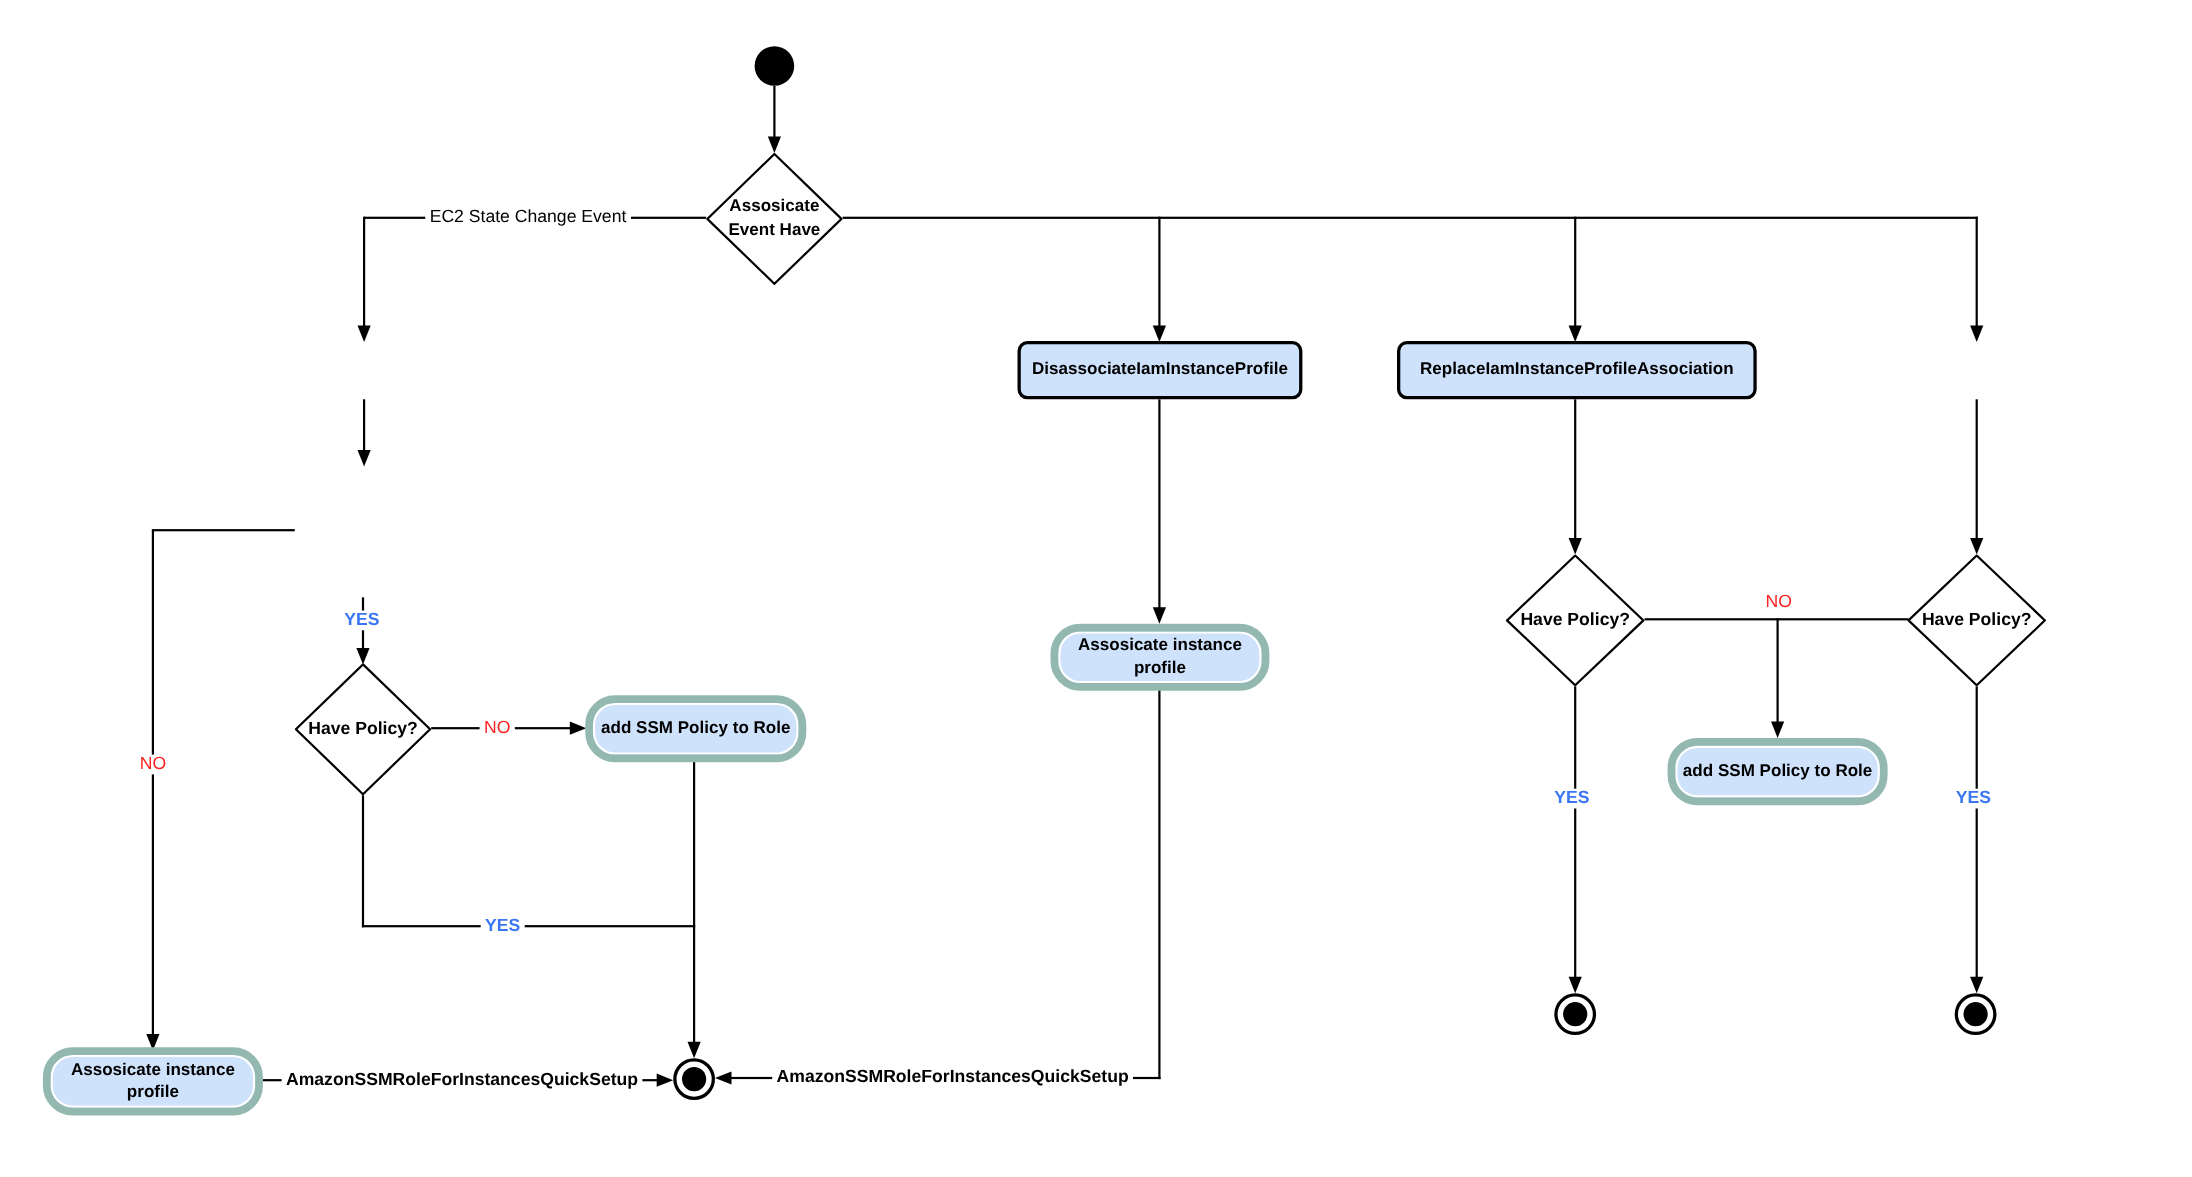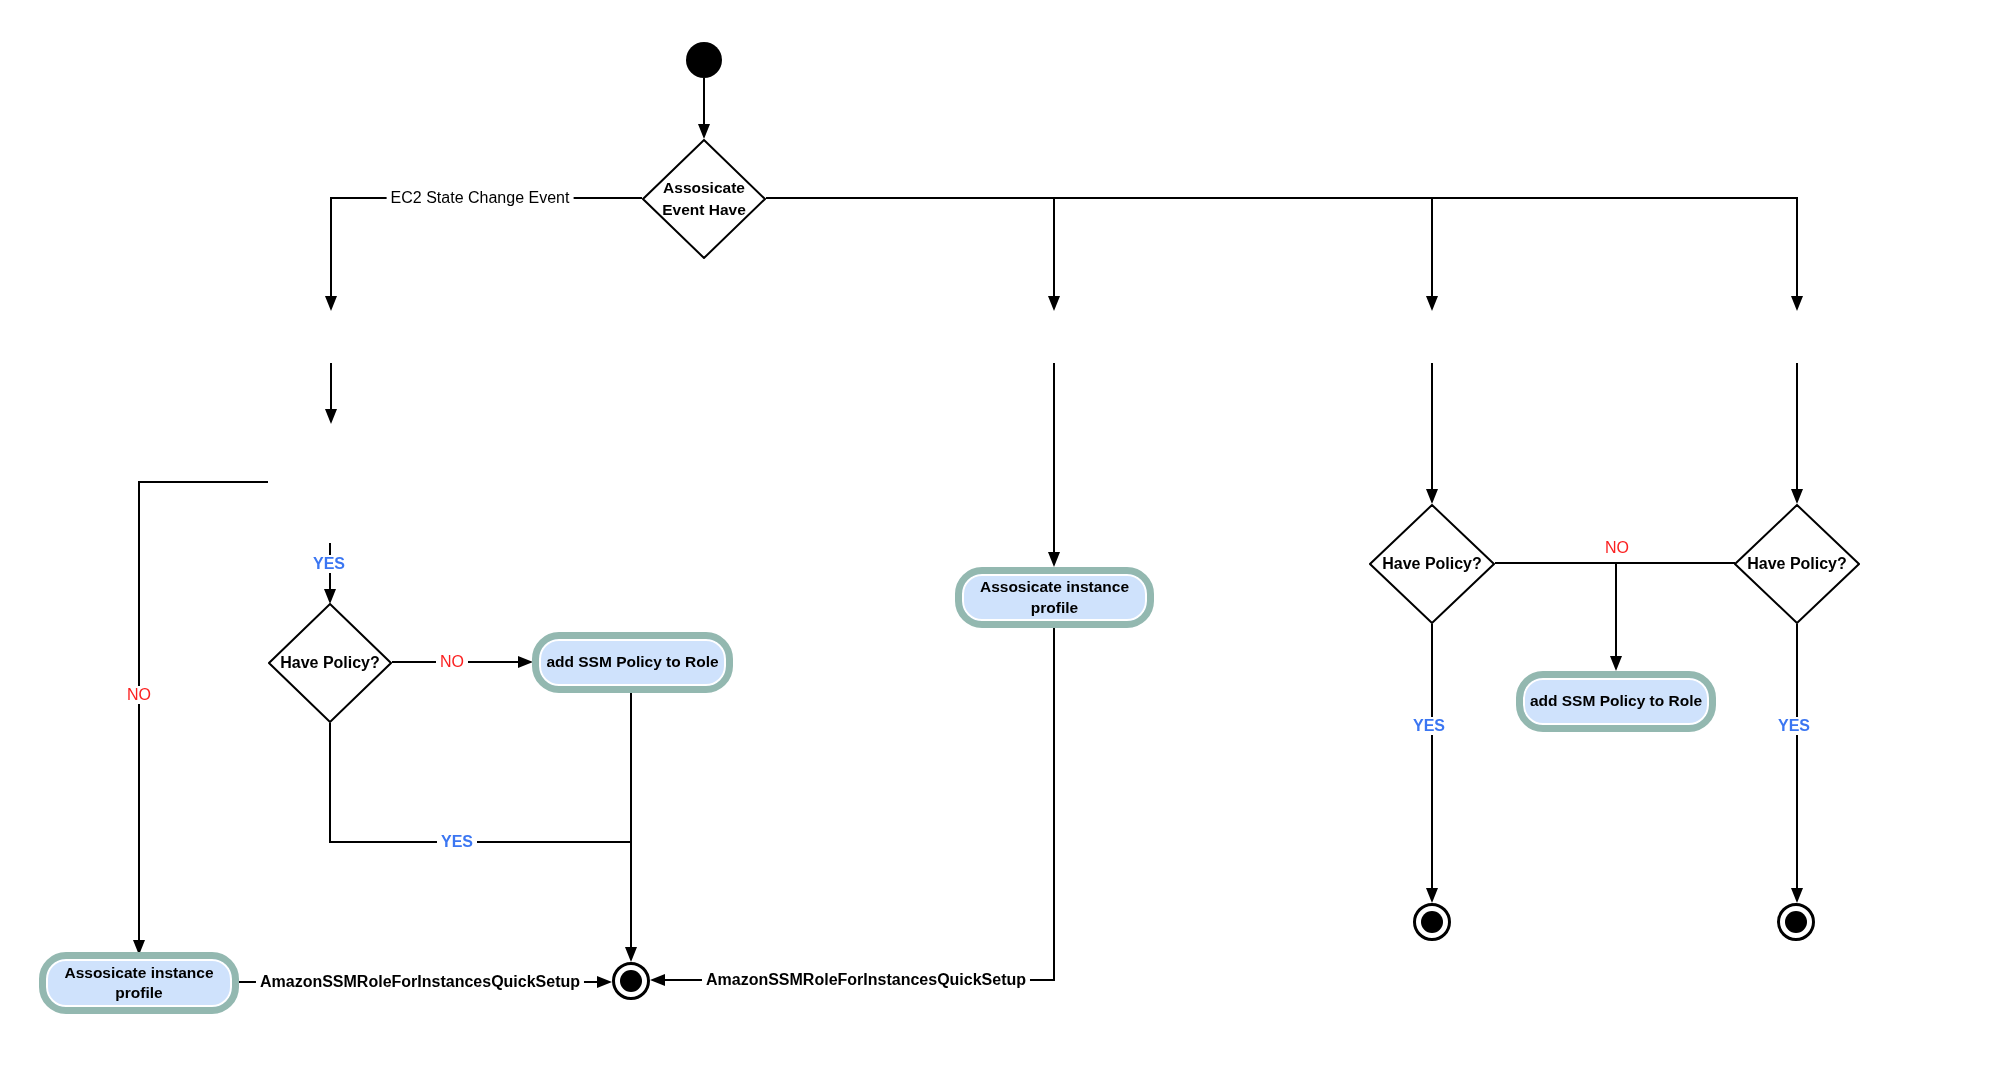--- a/index.html
+++ b/index.html
@@ -119,21 +119,27 @@
     <svg viewBox="0 0 124 120">
         <polygon points="62,1 123,60 62,119 1,60"></polygon>
       </svg>
     <div class="dlabel" style="font-size:15.5px;line-height:1.45;">
       <span>Assosicate</span>
       <span>Event Have</span>
     </div>
   </div>
 
 
+  <div class="box" style="left:925px;top:310px;width:259px;height:53px;">
+    <span>DisassociateIamInstanceProfile</span>
+  </div>
 
+  <div class="box" style="left:1270px;top:310px;width:327px;height:53px;">
+    <span>ReplaceIamInstanceProfileAssociation</span>
+  </div>
 
 
 
   <div class="diamond" style="left:268px;top:603px;width:124px;height:120px;">
     <svg viewBox="0 0 124 120">
         <polygon points="62,1 123,60 62,119 1,60"></polygon>
       </svg>
     <div class="dlabel">Have Policy?</div>
   </div>
 

